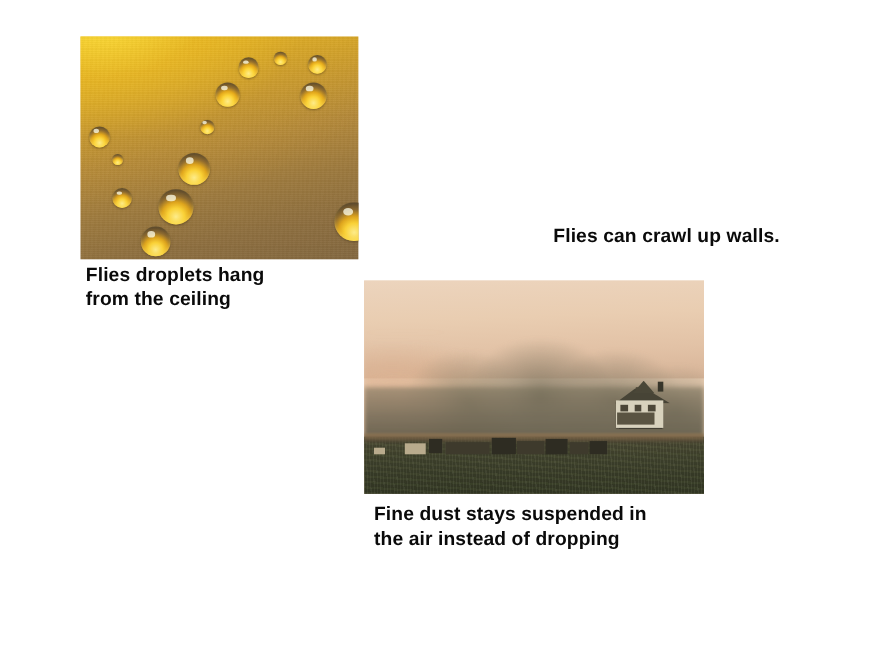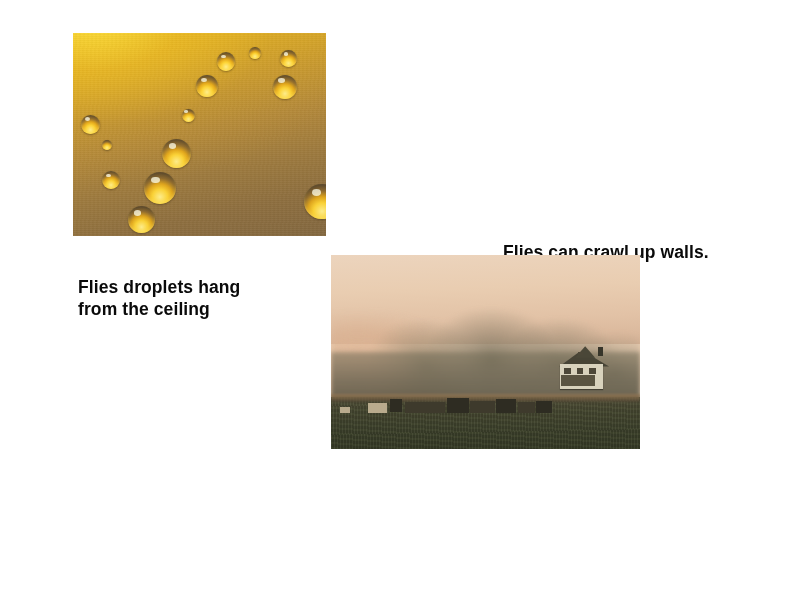--- a/index.html
+++ b/index.html
@@ -24,21 +24,20 @@
   
   .caption {
     position: absolute;
     font-family: "Liberation Sans", sans-serif;
     font-weight: bold;
     font-size: 17.5px;
     line-height: 22px;
     color: #0a0a0a;
     white-space: pre-line;
     letter-spacing: 0.1px;
-    margin-top: 38px;
   }
 
   
   .photo {
     position: absolute;
     overflow: hidden;
   }
 
   
   #droplet-photo {
@@ -329,14 +328,16 @@
     <div class="farmhouse-body"></div>
     <div class="farmhouse-porch"></div>
     <div id="window-layer">
         <div class="farmhouse-win" style="left: 75.5%; top: 58.5%; width: 2.2%; height: 3%;"></div>
         <div class="farmhouse-win" style="left: 79.5%; top: 58.5%; width: 2.2%; height: 3%;"></div>
         <div class="farmhouse-win" style="left: 83.5%; top: 58.5%; width: 2.2%; height: 3%;"></div>
         <div class="farmhouse-win" style="left: 80%; top: 49.8%; width: 1.6%; height: 2%;"></div>
       </div>
   </div>
 
+  <div class="caption" id="caption-dust">Fine dust stays suspended in
+the air instead of dropping</div>
 
 </div>
 
 </body></html>

